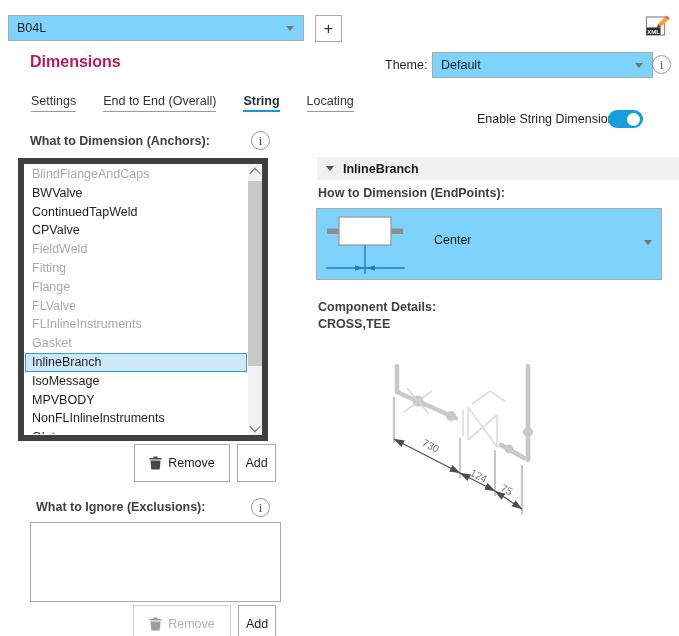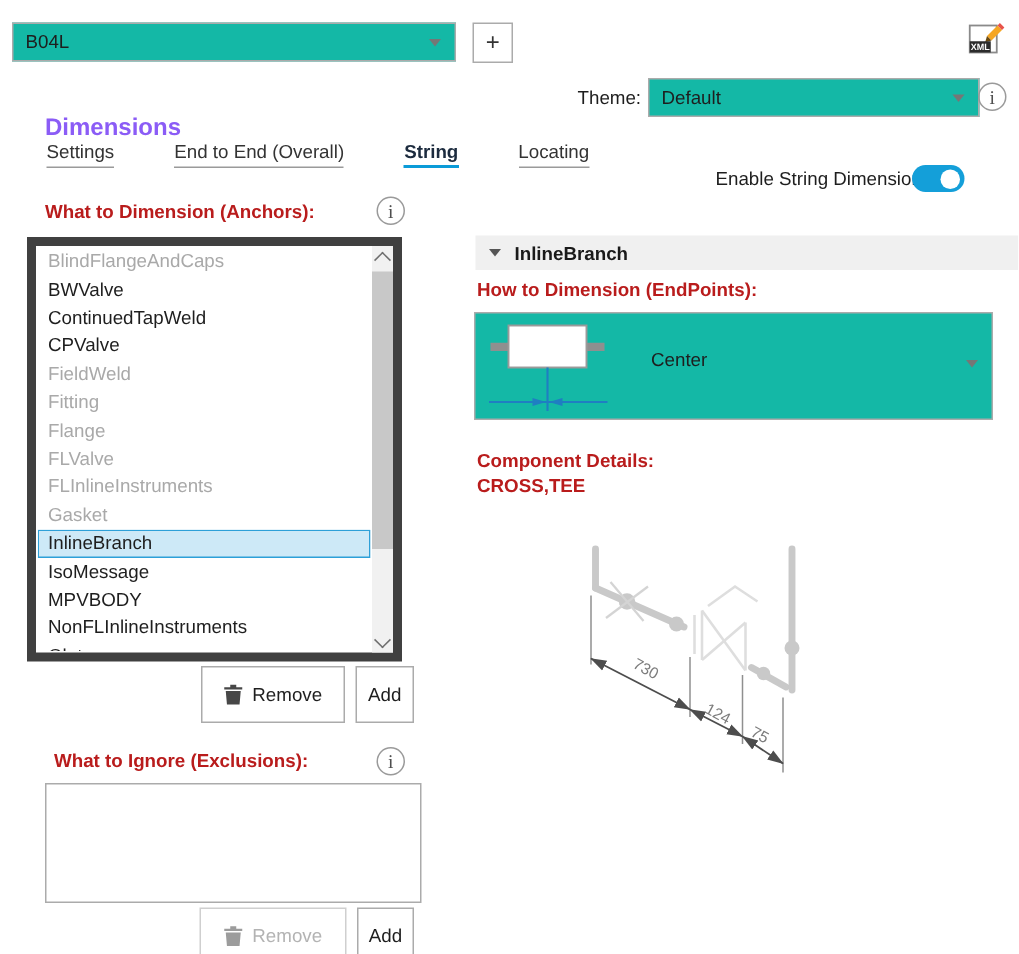--- a/index.html
+++ b/index.html
@@ -1,42 +1,42 @@
 <!DOCTYPE html>
 <html><head>
 <meta charset="utf-8">
 <style>
   html,body{margin:0;padding:0;background:#ffffff;}
   #app{position:relative;width:679px;height:636px;background:#ffffff;
        font-family:"Liberation Sans","DejaVu Sans",sans-serif;font-size:12.5px;color:#1e1e1e;overflow:hidden;}
 
   
-  .combo{position:absolute;background:#14b8a6;border:1px solid #ababab;display:flex;align-items:center;box-sizing:border-box;gap:27px;}
+  .combo{position:absolute;background:#7dd3fc;border:1px solid #ababab;display:flex;align-items:center;box-sizing:border-box;gap:27px;}
   .combo .val{flex:1;padding:0 8px;white-space:nowrap;overflow:hidden;}
   .dd-arrow{width:0;height:0;border-left:4px solid transparent;border-right:4px solid transparent;border-top:5px solid #767676;margin-right:9px;flex:none;}
   .btn{position:absolute;height:38px;background:#fff;border:1px solid #ababab;box-sizing:border-box;
        display:flex;align-items:center;justify-content:center;gap:6px;color:#1e1e1e;}
   .btn.disabled{color:#b3b3b3;border-color:#cfcfcf;}
   .info{position:absolute;width:19px;height:19px;border:1px solid #9a9a9a;border-radius:50%;box-sizing:border-box;
         display:flex;align-items:center;justify-content:center;color:#4f4f4f;
         font-family:"Liberation Serif","DejaVu Serif",serif;font-size:13px;line-height:1;}
-  .blabel{position:absolute;font-weight:bold;color:#b91c1c;white-space:nowrap;}
+  .blabel{position:absolute;font-weight:bold;color:#404040;white-space:nowrap;}
 
   
   #spec-combo{left:8px;top:15px;width:296px;height:26px;}
   #add-spec{left:315px;top:15px;width:27px;height:27px;font-size:16px;color:#333;}
   #xml-btn{position:absolute;left:644px;top:13px;width:28px;height:26px;display:flex;align-items:center;justify-content:center;}
 
-  #page-title{position:absolute;left:30px;top:53px;font-size:16px;font-weight:bold;color:#8b5cf6;margin-top:24px;}
+  #page-title{position:absolute;left:30px;top:53px;font-size:16px;font-weight:bold;color:#be185d;}
   #theme-label{position:absolute;left:385px;top:58px;}
   #theme-combo{left:432px;top:52px;width:221px;height:26px;}
   #theme-info{left:652px;top:55px;}
 
   
-  #tabs{position:absolute;left:31px;top:94px;display:flex;gap:40px;align-items:flex-end;}
+  #tabs{position:absolute;left:31px;top:94px;display:flex;gap:27px;align-items:flex-end;}
   .tab{padding-bottom:3px;border-bottom:1px solid #9a9a9a;color:#333;cursor:default;white-space:nowrap;}
   .tab.active{font-weight:bold;color:#1c2b3e;border-bottom:2px solid #0b9bd8;padding-bottom:2px;}
 
   
   #enable-label{position:absolute;left:477px;top:112px;}
   .toggle{position:absolute;left:608px;top:110px;width:35px;height:18px;border-radius:9px;background:#c4c4c4;}
   .toggle.on{background:#149fd9;}
   .toggle .knob{position:absolute;top:2.5px;right:3px;width:13px;height:13px;border-radius:50%;background:#fff;}
 
   

